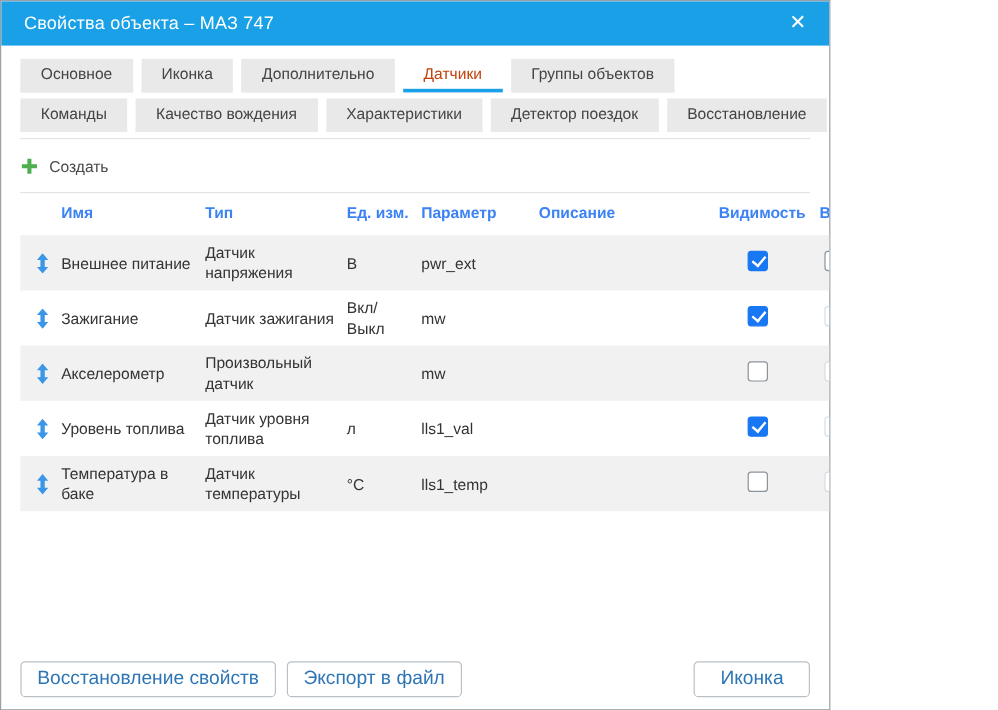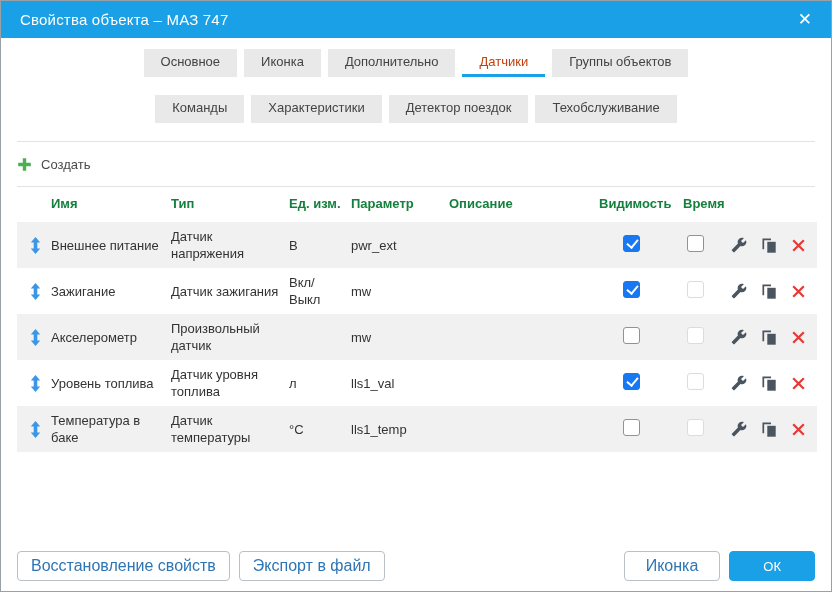--- a/index.html
+++ b/index.html
@@ -7,46 +7,46 @@
     --checkbox-checked:#1877f2;
     --highlight:#e0175b;
     --delete:#e53935;
     --plus:#4caf50;
     --link:#2e75b5;
     --icon:#4a5560;
   }
   *{box-sizing:border-box;margin:0;padding:0;}
   html,body{width:832px;height:592px;background:#fff;}
   body{font-family:"Liberation Sans","DejaVu Sans",sans-serif;font-size:13px;color:#333;}
-  .dialog{position:relative;width:832px;height:592px;background:#fff;border:1px solid #98a0a8;overflow:hidden;}
+  .dialog{position:relative;width:692px;height:592px;background:#fff;border:1px solid #98a0a8;overflow:hidden;}
 
   
   .titlebar{height:37px;background:var(--accent);display:flex;align-items:center;justify-content:space-between;padding:0 19px;}
   .titlebar .title{color:#fff;font-size:15px;letter-spacing:.2px;}
   .titlebar .close{color:#fff;font-size:17px;line-height:1;cursor:pointer;background:none;border:none;font-family:"DejaVu Sans",sans-serif;}
 
   
   .tabs{padding:11px 16px 0;}
-  .tabrow{display:flex;gap:7px;margin-bottom:18px;flex-wrap:nowrap;justify-content:center;}
+  .tabrow{display:flex;gap:7px;margin-bottom:5px;flex-wrap:nowrap;}
   .tab{background:#e9e9e9;border:none;border-bottom:3px solid #e9e9e9;color:#444;font-size:13px;
        font-family:inherit;padding:0 17px;height:28px;line-height:25px;cursor:pointer;white-space:nowrap;}
   .tab.active{background:#fff;border-bottom:3px solid var(--accent);color:#c2410c;}
 
   .hr{border:none;border-top:1px solid #e3e3e3;margin:0 16px;}
 
   
   .toolbar{height:44px;display:flex;align-items:center;justify-content:space-between;padding:0 16px;}
   .create-btn{display:flex;align-items:center;gap:9px;background:none;border:none;font-family:inherit;font-size:13px;color:#4a4a4a;cursor:pointer;}
   .wizard-wrap{border:3px solid var(--highlight);padding:2px;border-radius:2px;}
   .wizard-btn{background:#fff;border:1px solid #b4bcc2;border-radius:4px;color:var(--link);font-family:inherit;font-size:13px;padding:5px 12px;cursor:pointer;white-space:nowrap;}
 
   
   .sensor-table{margin:0 16px;width:800px;}
   .grid{display:grid;grid-template-columns:34px 120px 118px 62px 98px 150px 84px 48px 86px;align-items:center;}
-  .thead{padding:9px 0 11px;font-weight:bold;color:#15803d;}
+  .thead{padding:9px 0 11px;font-weight:bold;color:#3b82f6;}
   .thead span{padding-right:6px;}
   .trow{min-height:30px;padding:6px 0;line-height:17px;}
   .sensor-table .trow:nth-of-type(odd){background:#f1f1f1;}
   .cell{padding-right:8px;}
   .cell.drag{padding-left:13px;display:flex;align-items:center;}
   .cell.unit{padding-right:14px;overflow-wrap:break-word;}
   .cell.vis{padding-left:24px;}
   .cell.time{padding-left:4px;}
   .cell.actions{display:flex;align-items:center;gap:15px;padding-right:0;}
   .icon-btn{background:none;border:none;padding:0;cursor:pointer;display:flex;align-items:center;}
@@ -85,26 +85,27 @@
 
         <button class="tab active">Датчики</button>
 
 
         <button class="tab">Группы объектов</button>
       </div>
     <div class="tabrow">
 
         <button class="tab">Команды</button>
 
+        <button class="tab">Качество вождения</button>
 
         <button class="tab">Характеристики</button>
 
         <button class="tab">Детектор поездок</button>
 
-        <button class="tab">Техобслуживание</button>
+        <button class="tab">Восстановление</button>
       </div>
   </div>
 
   <hr class="hr">
 
   <div class="toolbar">
     <button class="create-btn">
       <span style="display:flex;">
         <svg width="15" height="15" viewBox="0 0 15 15">
             <path d="M7.5 1.2v12.6M1.2 7.5h12.6" stroke="#4caf50" stroke-width="3.4"></path>
@@ -358,17 +359,16 @@
       </div>
   </div>
 
   <div class="footer">
     <div class="left">
       <button class="btn-outline">Восстановление свойств</button>
       <button class="btn-outline">Экспорт в файл</button>
     </div>
     <div class="right">
       <button class="btn-outline" style="padding:5px 21px;">Иконка</button>
-      <button class="btn-primary">ОК</button>
     </div>
   </div>
 
 </div>
 
 </body></html>

